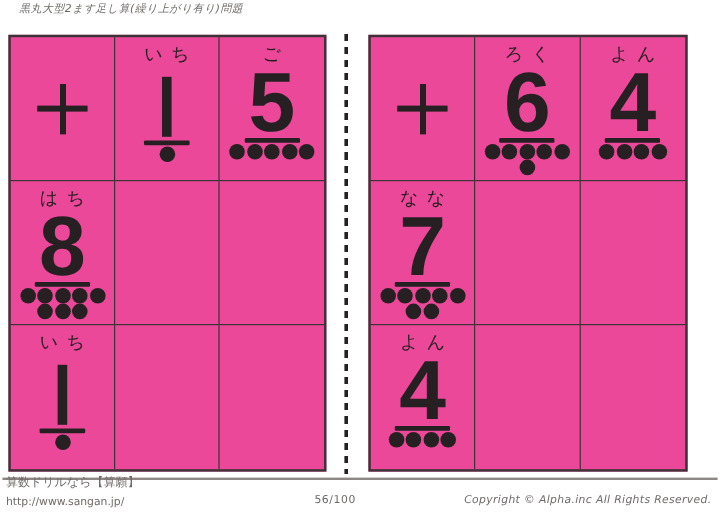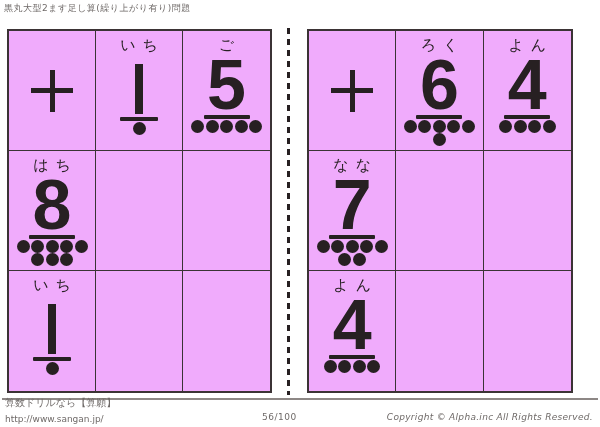--- a/index.html
+++ b/index.html
@@ -7,25 +7,25 @@
     --ink:#272022;
     --grid:#3b3335;
     --muted:#6f6a68;
   }
   html,body{margin:0;padding:0;background:#e8e8e8;}
   .page{
     position:relative;width:600px;height:427px;background:#ffffff;
     font-family:"DejaVu Sans",sans-serif;color:var(--ink);overflow:hidden;
   }
   .title{
-    position:absolute;left:4px;top:3px;font-size:9px;line-height:11px;
-    color:var(--muted);letter-spacing:.5px;white-space:nowrap;
+    position:absolute;left:16px;top:3px;font-size:9px;line-height:11px;
+    color:var(--muted);letter-spacing:.5px;white-space:nowrap;font-style:italic;
   }
   .grid-table{
-    position:absolute;top:29px;height:364px;box-sizing:border-box;background:#f0abfc;
+    position:absolute;top:29px;height:364px;box-sizing:border-box;background:#ec4899;
     display:grid;grid-template-columns:repeat(3,1fr);grid-template-rows:repeat(3,1fr);
     border:2px solid var(--grid);
   }
   #table-left{left:7px;width:265px;}
   #table-right{left:307px;width:266px;}
   .cell{
     border-right:1px solid var(--grid);border-bottom:1px solid var(--grid);
     box-sizing:border-box;display:flex;flex-direction:column;align-items:center;
     padding-top:6px;overflow:hidden;
   }

